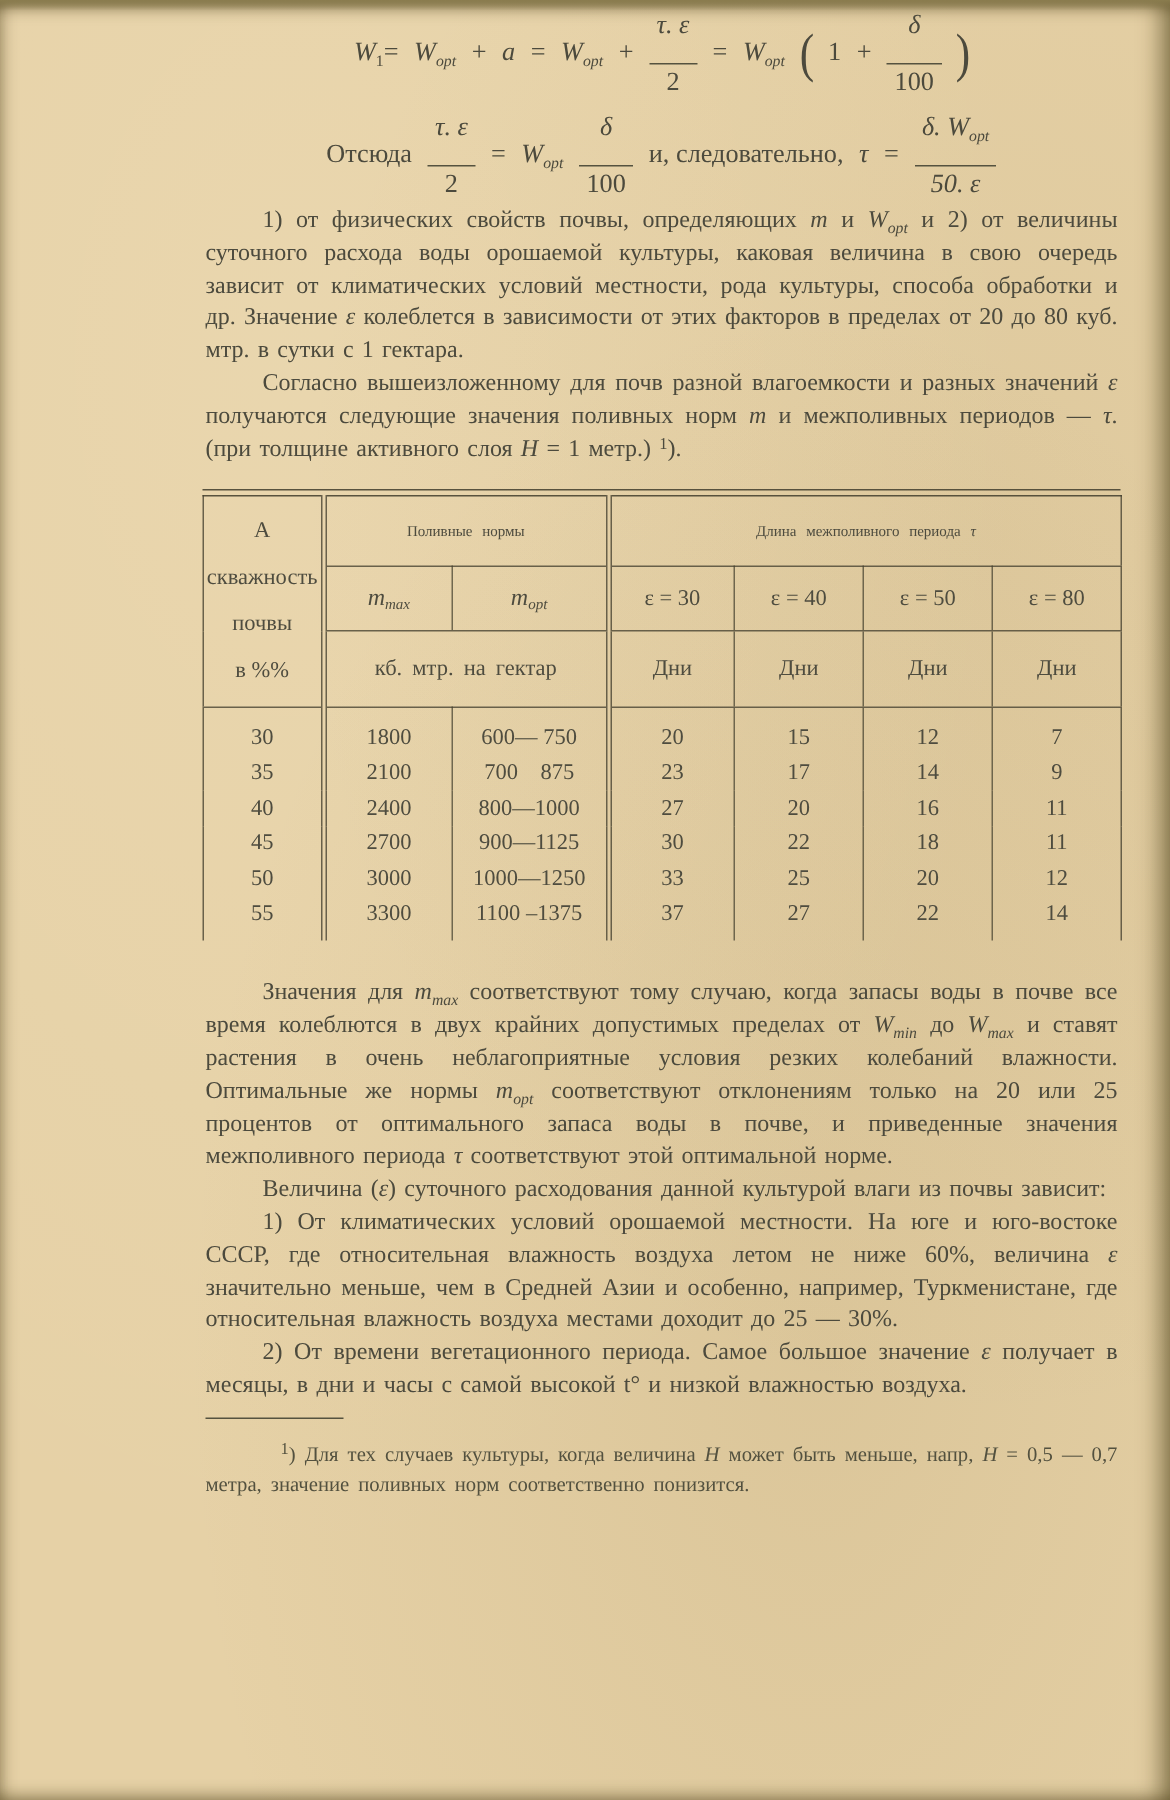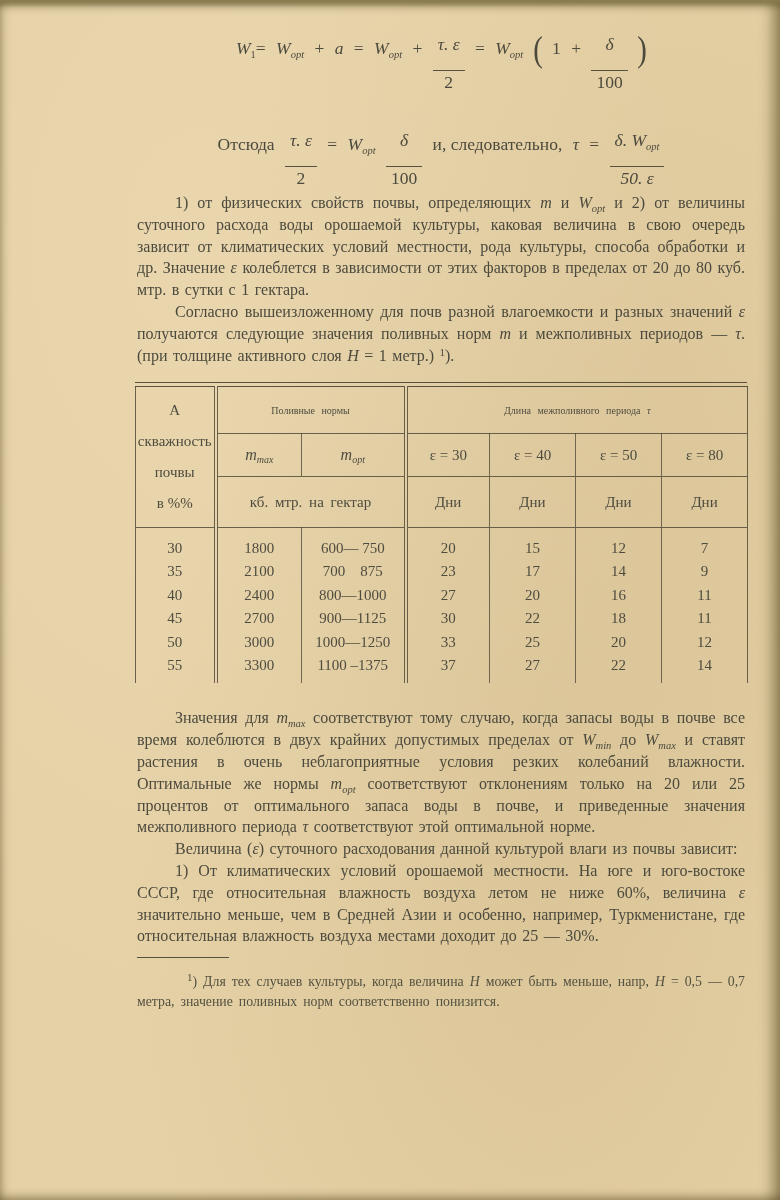--- a/index.html
+++ b/index.html
@@ -39,21 +39,21 @@
   .var{font-style:italic;font-family:"Liberation Serif",serif;}
   sub.vs{font-size:10.5px;font-style:italic;vertical-align:-4px;line-height:0;}
   sup.fn{font-size:11px;vertical-align:5px;line-height:0;}
   
   .formula{
     text-align:center;font-size:17.5px;margin:6px 0 0 0;line-height:1;
     white-space:nowrap;color:#4c4a3d;
   }
   .formula .tok{display:inline-block;vertical-align:middle;padding:0 3px;}
   .frac{display:inline-block;vertical-align:middle;text-align:center;padding:0 3px;}
-  .frac .num{display:block;border-bottom:1.2px solid #55523f;padding:2px 5px 16px;margin-top:28px;}
+  .frac .num{display:block;border-bottom:1.2px solid #55523f;padding:2px 5px 16px;}
   .frac .den{display:block;padding:3px 5px 1px;}
   .bigp{font-size:36px;font-weight:400;vertical-align:middle;display:inline-block;
         transform:scaleX(.8);padding:0 1px;}
   .f2{margin:10px 0 4px 0;}
   
   .tablewrap{
     margin:16px 0 0 -2px;width:612px;
     border-top:1.8px solid rgba(72,68,50,.9);
   }
   table.tbl{
@@ -227,19 +227,20 @@
         </tbody>
       </table>
     </div>
 
     <p class="body aftertable"><span>Значения для </span><span class="var">m</span><sub class="vs">max</sub><span> соответствуют тому случаю, когда запасы воды в почве все время колеблются в двух крайних допустимых пределах от </span><span class="var">W</span><sub class="vs">min</sub><span> до </span><span class="var">W</span><sub class="vs">max</sub><span> и ставят растения в очень неблагоприятные условия резких колебаний влажности. Оптимальные же нормы </span><span class="var">m</span><sub class="vs">opt</sub><span> соответствуют отклонениям только на 20 или 25 процентов от оптимального запаса воды в почве, и приведенные значения межполивного периода </span><span class="var">τ</span><span> соответствуют этой оптимальной норме.</span></p>
 
     <p class="body"><span>Величина (</span><span class="var">ε</span><span>) суточного расходования данной культурой влаги из почвы зависит:</span></p>
 
     <p class="body"><span>1) От климатических условий орошаемой местности. На юге и юго-востоке СССР, где относительная влажность воздуха летом не ниже 60%, величина </span><span class="var">ε</span><span> значительно меньше, чем в Средней Азии и особенно, например, Туркменистане, где относительная влажность воздуха местами доходит до 25 — 30%.</span></p>
 
+    <p class="body"><span>2) От времени вегетационного периода. Самое большое значение </span><span class="var">ε</span><span> получает в месяцы, в дни и часы с самой высокой t° и низкой влажностью воздуха.</span></p>
 
     <hr class="fnrule">
 
     <p class="footnote"><sup class="fn">1</sup><span>) Для тех случаев культуры, когда величина </span><span class="var">H</span><span> может быть меньше, напр, </span><span class="var">H</span><span> = 0,5 — 0,7 метра, значение поливных норм соответственно понизится.</span></p>
 
   </div>
 </div>
 
 </body></html>

